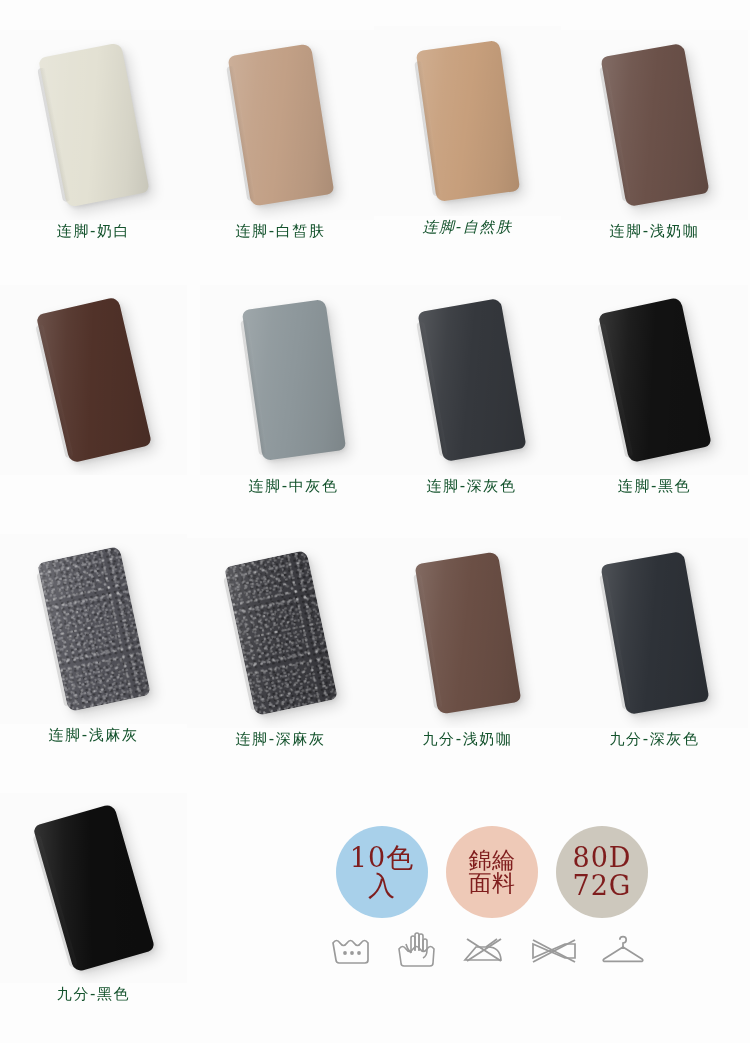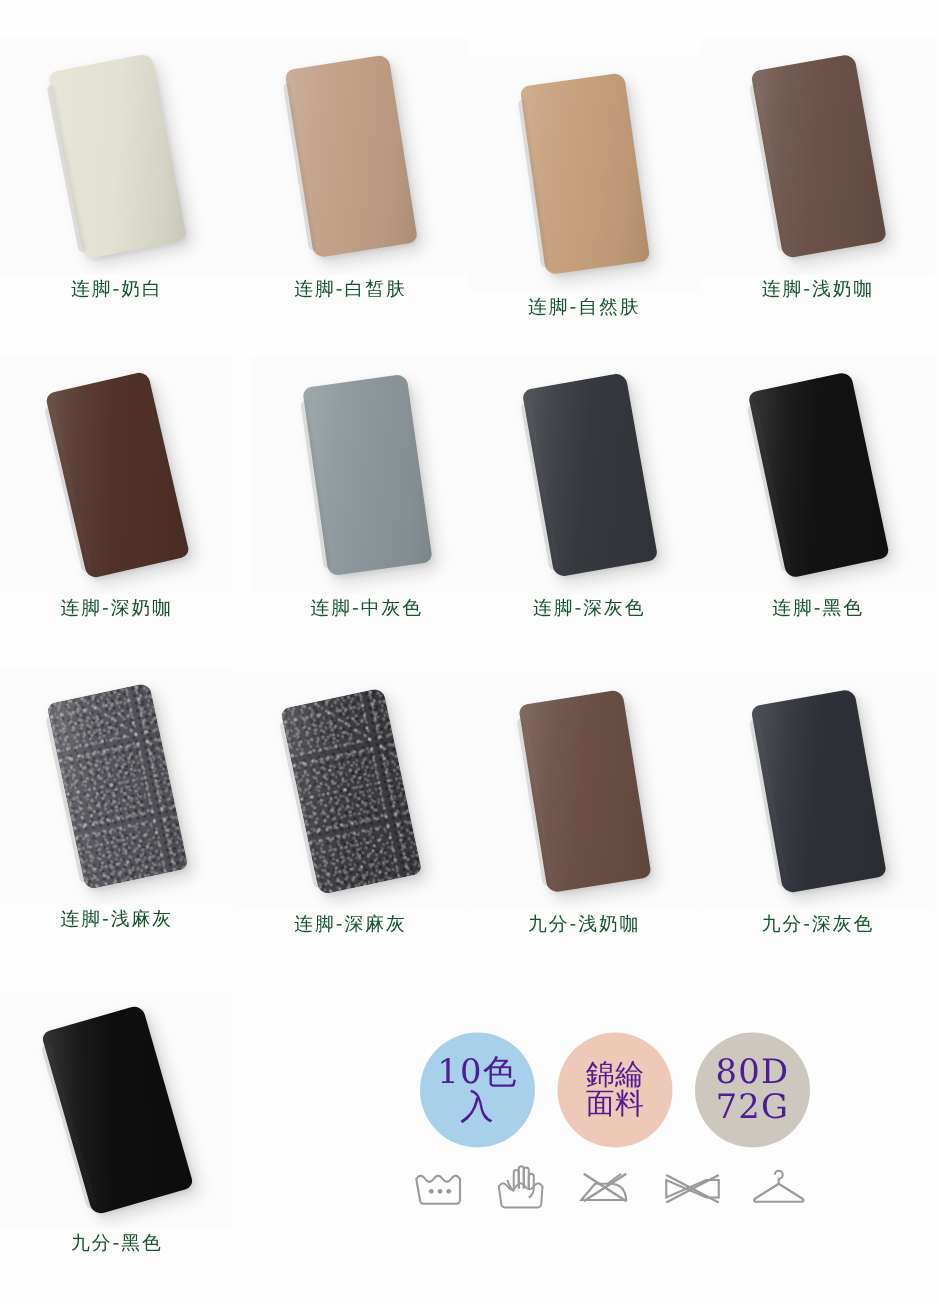--- a/index.html
+++ b/index.html
@@ -71,21 +71,21 @@
     font-family:"DejaVu Sans","Liberation Sans",sans-serif;
     white-space:nowrap;
   }
 
   
   .badges{position:absolute;left:336px;top:826px;width:300px;height:96px;}
   .badge{
     position:absolute;top:0;
     width:92px;height:92px;border-radius:50%;
     display:flex;align-items:center;justify-content:center;
-    color:#4c1d95;
+    color:#7f1d1d;
     font-family:"DejaVu Serif","Liberation Serif",serif;
     text-align:center;
     line-height:1.02;
   }
   .badge.b1{left:0;}
   .badge.b2{left:110px;}
   .badge.b3{left:220px;}
   .badge .t{font-size:23px;letter-spacing:.5px;}
   .badge .t.two{font-size:23px;}
   .badge .t.num{font-size:27px;letter-spacing:1px;}
@@ -105,37 +105,36 @@
           <div class="swatch" style="background-color: rgb(227, 225, 211); transform: translate(-50%, -50%) rotate(-11deg);"></div>
         </div>
         <div class="caption">连脚-奶白</div>
       </div>
       <div class="cell" style="left: 187px; top: 30px;">
         <div class="photo">
           <div class="swatch" style="background-color: rgb(194, 160, 134); transform: translate(-50%, -50%) rotate(-9deg);"></div>
         </div>
         <div class="caption">连脚-白皙肤</div>
       </div>
-      <div class="cell" style="left: 374px; top: 44px;">
+      <div class="cell" style="left: 374px; top: 26px; font-style: italic;">
         <div class="photo">
           <div class="swatch" style="background-color: rgb(199, 159, 124); transform: translate(-50%, -50%) rotate(-8deg);"></div>
         </div>
         <div class="caption">连脚-自然肤</div>
       </div>
       <div class="cell" style="left: 561px; top: 30px;">
         <div class="photo">
           <div class="swatch" style="background-color: rgb(107, 81, 73); transform: translate(-50%, -50%) rotate(-10deg);"></div>
         </div>
         <div class="caption">连脚-浅奶咖</div>
       </div>
       <div class="cell" style="left: 0px; top: 285px;">
         <div class="photo">
           <div class="swatch" style="background-color: rgb(81, 50, 41); transform: translate(-50%, -50%) rotate(-13deg);"></div>
         </div>
-        <div class="caption">连脚-深奶咖</div>
       </div>
       <div class="cell" style="left: 200px; top: 285px;">
         <div class="photo">
           <div class="swatch" style="background-color: rgb(141, 151, 155); transform: translate(-50%, -50%) rotate(-8deg);"></div>
         </div>
         <div class="caption">连脚-中灰色</div>
       </div>
       <div class="cell" style="left: 378px; top: 285px;">
         <div class="photo">
           <div class="swatch" style="background-color: rgb(53, 56, 61); transform: translate(-50%, -50%) rotate(-10deg);"></div>

